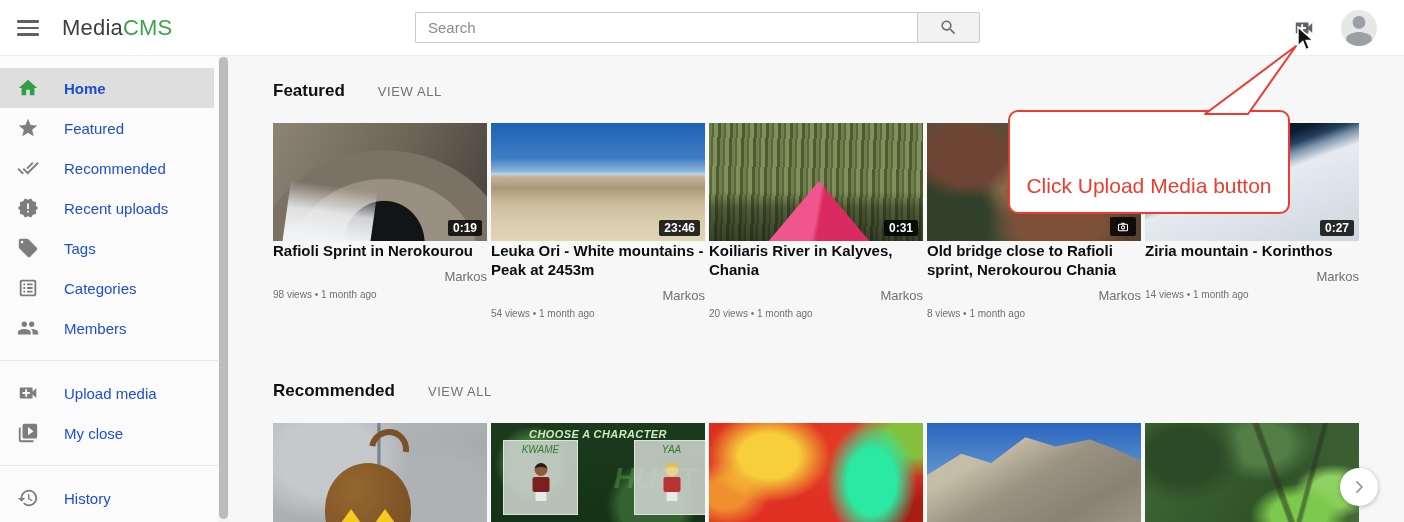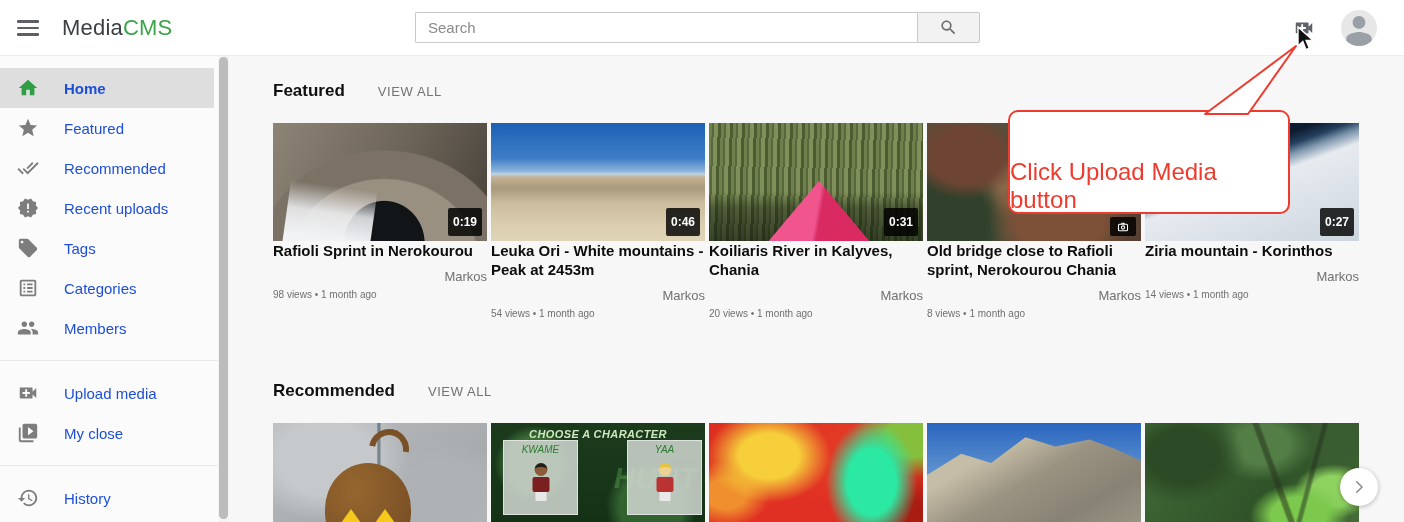--- a/index.html
+++ b/index.html
@@ -36,21 +36,21 @@
   .sec-head { position:absolute; display:flex; align-items:baseline; z-index:2; }
   .sec-title { font-size:17px; font-weight:700; color:#101010; }
   .view-all { margin-left:33px; font-size:13px; font-weight:500; color:#737373; letter-spacing:.6px; cursor:pointer; }
   .head-featured { left:273px; top:81px; }
   .head-recommended { left:273px; top:381px; }
   .row { position:absolute; left:273px; display:grid; grid-template-columns:repeat(5,214px); column-gap:4px; z-index:2; }
   .row-featured { top:123px; }
   .row-recommended { top:423px; }
   .card { width:214px; cursor:pointer; }
   .th { position:relative; width:214px; height:118px; overflow:hidden; background:#d8d8d8; }
-  .dur { position:absolute; right:5px; bottom:5px; background:rgba(0,0,0,.82); color:#fff; font-size:12px; font-weight:700; padding:6px 5px; border-radius:2px; line-height:16px; }
+  .dur { position:absolute; right:5px; bottom:5px; background:rgba(0,0,0,.82); color:#fff; font-size:12px; font-weight:700; padding:0 5px; border-radius:2px; line-height:16px; }
   .cam-badge { position:absolute; right:5px; bottom:5px; background:rgba(0,0,0,.82); border-radius:2px; width:26px; height:19px; display:flex; align-items:center; justify-content:center; }
   .card-title { font-size:15px; font-weight:700; color:#0d0d0d; line-height:19px; }
   .card-author { margin-top:8px; font-size:13px; color:#707070; line-height:18px;text-align:right; }
   .card-meta { font-size:10px; color:#707070; line-height:18px; }
 
   
   .th-f1{background:
     radial-gradient(95px 100px at 52% 102%, #121517 0 42%, transparent 43%),
     radial-gradient(170px 150px at 52% 118%, #9a9082 0 55%, #7b7265 56% 74%, transparent 75%),
     linear-gradient(115deg,#8d8476 0%,#6b6356 55%,#46403a 100%);}
@@ -86,21 +86,21 @@
   .pumpkin-eye{position:absolute;width:20px;height:14px;background:#f6c91e;clip-path:polygon(50% 0,100% 100%,0 100%);}
   .pumpkin-eye.left{left:68px;top:86px;}
   .pumpkin-eye.right{left:102px;top:86px;}
   .th-r2{background:
     radial-gradient(60px 60px at 20% 35%,rgba(96,170,86,.45) 0 45%,transparent 65%),
     radial-gradient(70px 70px at 75% 70%,rgba(96,170,86,.4) 0 45%,transparent 65%),
     linear-gradient(#1c3b1d,#133015);}
   .game-title{position:absolute;top:5px;width:100%;text-align:center;font-size:11px;font-weight:700;font-style:italic;color:#cde9bd;letter-spacing:.4px;}
   .game-bg-text{position:absolute;right:8px;top:38px;font-size:30px;font-weight:700;font-style:italic;color:rgba(110,200,100,.32);}
   .game-panel{position:absolute;top:17px;width:75px;height:75px;background:rgba(205,212,205,.88);border:1px solid #dfe3df;}
-  .game-panel.p-left{left:12px;} .game-panel.p-right{left:136px;}
+  .game-panel.p-left{left:12px;} .game-panel.p-right{left:143px;}
   .game-name{margin-top:3px;text-align:center;font-size:10px;font-weight:400;font-style:italic;color:#2e7d32;}
   .sprite{position:absolute;left:50%;top:22px;transform:translateX(-50%);}
   .sprite .head{width:13px;height:13px;border-radius:50%;margin:0 auto;}
   .sprite .body{width:17px;height:15px;margin:1px auto 0;border-radius:2px;}
   .sprite .legs{width:11px;height:9px;margin:0 auto;background:#e9e9e9;}
   .sprite-kwame .head{background:#8a5a3a;border-top:4px solid #241d18;}
   .sprite-kwame .body{background:#7a2020;}
   .sprite-yaa .head{background:#ecd094;border-top:4px solid #e7c23c;}
   .sprite-yaa .body{background:#b93333;}
   .th-r3{background:
@@ -122,21 +122,21 @@
     radial-gradient(75px 55px at 55% 18%,#537f47 0 35%,transparent 68%),
     radial-gradient(60px 60px at 90% 10%,#3a5c31 0 40%,transparent 70%),
     linear-gradient(120deg,#406936,#2f5228 60%,#487039);}
   .th-r5::after{content:"";position:absolute;inset:0;background:
     linear-gradient(70deg,transparent 58%,rgba(40,50,30,.55) 59% 60.5%,transparent 61.5%),
     linear-gradient(105deg,transparent 72%,rgba(35,45,28,.5) 73% 74%,transparent 75%);}
 
   
   .next-btn { position:absolute; left:1340px; top:468px; width:38px; height:38px; border-radius:50%; background:#fff; border:none; box-shadow:0 1px 5px rgba(0,0,0,.28); display:flex; align-items:center; justify-content:center; cursor:pointer; z-index:20; }
   .callout { position:absolute; left:1008px; top:110px; width:282px; height:104px; background:#fff; border:2px solid #ee3b2e; border-radius:10px; z-index:50; display:flex; align-items:center; justify-content:center; }
-  .callout-text { color:#ee3b2e; font-size:24px;margin-top:47px; }
+  .callout-text { color:#ee3b2e; font-size:21px;margin-top:47px; }
   .callout-tail { position:absolute; left:1195px; top:40px; z-index:51; pointer-events:none; }
   .cursor { position:absolute; left:1296px; top:26px; z-index:60; pointer-events:none; }
 </style>
 </head>
 <body>
 
 <div class="stage">
 
   <div class="header">
     <button class="menu-btn">
@@ -265,21 +265,21 @@
     <div class="card">
       <div class="th th-f1">
         <span class="dur">0:19</span>
       </div>
       <div class="card-title">Rafioli Sprint in Nerokourou</div>
       <div class="card-author">Markos</div>
       <div class="card-meta">98 views • 1 month ago</div>
     </div>
     <div class="card">
       <div class="th th-f2">
-        <span class="dur">0:46</span>
+        <span class="dur">23:46</span>
       </div>
       <div class="card-title">Leuka Ori - White mountains - Peak at 2453m</div>
       <div class="card-author">Markos</div>
       <div class="card-meta">54 views • 1 month ago</div>
     </div>
     <div class="card">
       <div class="th th-f3">
         <span class="dur">0:31</span>
       </div>
       <div class="card-title">Koiliaris River in Kalyves, Chania</div>

